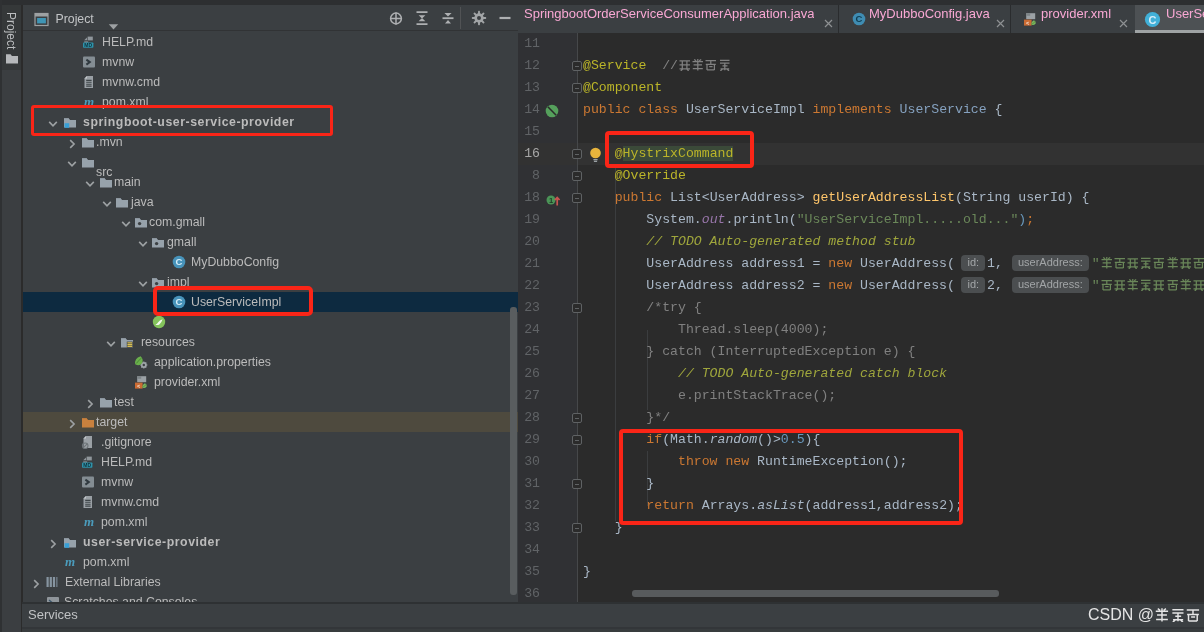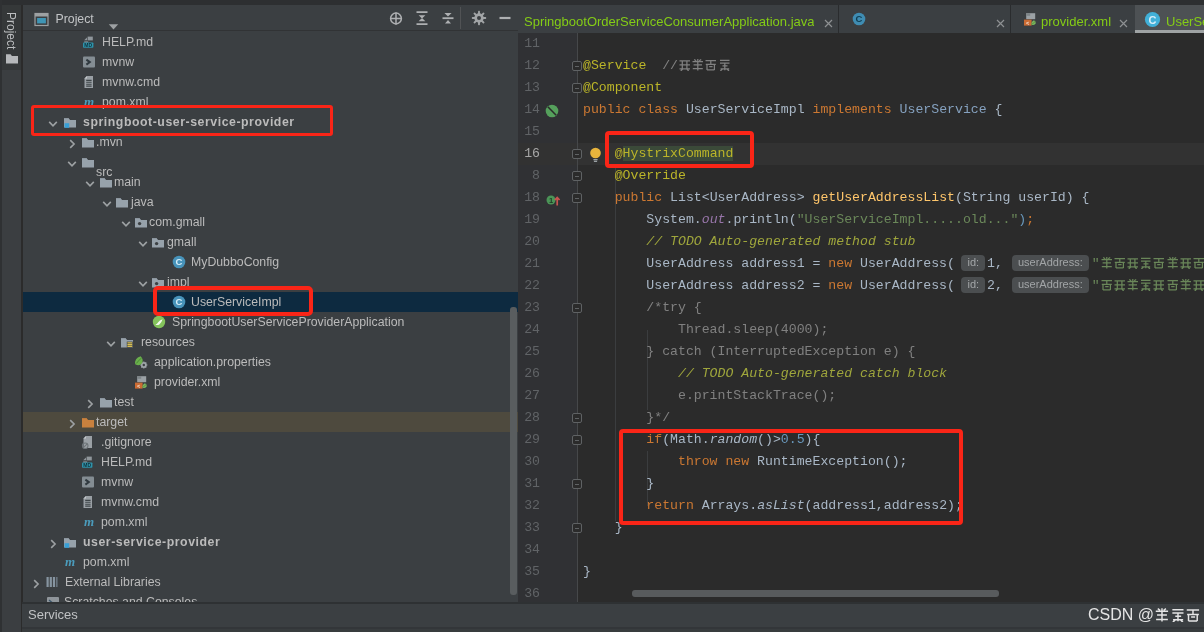--- a/index.html
+++ b/index.html
@@ -27,21 +27,21 @@
 .cm { color:#808080; } .td { color:#9fa63c; font-style:italic; }
 .nm { color:#6897bb; } .me { color:#ffc66b; } .fl { color:#9876aa; font-style:italic; }
 .it { font-style:italic; } .cl { color:#85a1bf; } .wh { color:#a9b7c6; }
 .hl { background:#3b4a39; }
 .chip { display:inline-block; background:#4b4e50; color:#a2a5a7; font-family:"Liberation Sans",sans-serif;
         font-size:11px; line-height:15px; height:16px; border-radius:4px; padding:0 6px; vertical-align:1px; margin-left:6.5px; margin-right:2px; }
 .chip.c2 { margin-left:9px; margin-right:3px; }
 .fbox { position:absolute; left:572px; width:10px; height:10px; border:1px solid #5f6264; border-radius:2px; background:#2b2b2b; }
 .fbox:after { content:""; position:absolute; left:2px; top:4px; width:4px; height:1px; background:#5f6264; }
 .redbox { position:absolute; border:3.5px solid #fa2517; border-radius:3px; }
-.tab { position:absolute; top:8px; height:29px; color:#84cc16; font-size:13px; line-height:28px; white-space:nowrap; overflow:hidden; }
+.tab { position:absolute; top:0; height:29px; color:#f9a8d4; font-size:13px; line-height:28px; white-space:nowrap; overflow:hidden; }
 </style></head>
 <body>
 <div id="root">
   <div class="abs" id="strip"></div>
   <div class="abs" style="left:0;top:0;width:1204px;height:4.5px;background:#2d2f31;z-index:9"></div>
   <div class="abs" id="striptab"></div>
   <div class="abs" id="vlabel">Project</div>
   <div class="abs" style="left:5px;top:51px"><svg width="14" height="14" viewBox="0 0 14 14">
         <path d="M1 3.2 h4.6 l1.3 1.8 H13 v7.6 H1 z" fill="#b6b8ba"></path>
       </svg></div>
@@ -186,21 +186,20 @@
 <div class="trow" style="top:292px;background:#0d2a40"></div>
       <div class="ti" style="left:149.5px;top:295px"><svg width="14" height="14" viewBox="0 0 14 14">
           <circle cx="7" cy="7" r="6.3" fill="#4793ba"></circle>
           <text x="7" y="10.4" font-size="9.5" font-family="Liberation Sans" font-weight="bold" fill="#d6edf8" text-anchor="middle">C</text>
         </svg></div>
       <div class="tt" style="left:168.5px;top:292px;">UserServiceImpl</div>
 <div class="ti" style="left:129.5px;top:315px"><svg width="14" height="14" viewBox="0 0 14 14">
           <circle cx="7" cy="7" r="6.2" fill="#84c35c"></circle>
           <path d="M3.4 9.8 Q5.2 9 6.2 7.2 Q7.4 5 10.6 4.2 Q9.4 8 7.4 9.4 Q5.6 10.6 3.4 9.8 z" fill="#fff" opacity="0.9"></path>
         </svg></div>
-      <div class="tt" style="left:149.5px;top:312px;">SpringbootUserServiceProviderApplication</div>
 <div class="ti" style="left:82.5px;top:336px"><svg width="12" height="12" viewBox="0 0 12 12">
           <path d="M2.2 3.9 L6 7.9 L9.8 3.9" stroke="#9da1a3" stroke-width="1.6" fill="none"></path>
         </svg></div>
       <div class="ti" style="left:97.5px;top:335px"><svg width="14" height="14" viewBox="0 0 14 14">
           <path d="M1 3.2 h4.6 l1.3 1.8 H13 v7.6 H1 z" fill="#97a2ab"></path>
           <path d="M1 3.2 h4.6 l1.3 1.8 H1 z" fill="#97a2ab" opacity="0.75"></path>
           <rect x="6.8" y="6.6" width="6" height="6" fill="#3c4043"></rect>
           <path d="M7.4 7.8h4.8M7.4 9.6h4.8M7.4 11.4h4.8" stroke="#d8bf53" stroke-width="1.2"></path>
         </svg></div>
       <div class="tt" style="left:118.5px;top:332px;">resources</div>
@@ -304,20 +303,21 @@
   <div class="abs" style="left:518px;top:0;width:686px;height:4px;background:#2c2e30"></div>
   <div class="abs tab" style="left:524px">SpringbootOrderServiceConsumerApplication.java</div>
   <div style="position:absolute;left:824px;top:14px"><svg width="9" height="9" viewBox="0 0 9 9">
         <path d="M1 1 L8 8 M8 1 L1 8" stroke="#8e9193" stroke-width="1.2"></path>
       </svg></div>
   <div class="abs" style="left:838px;top:4px;width:1px;height:29px;background:#2a2c2e"></div>
   <div class="abs" style="left:852px;top:12px"><svg width="14" height="14" viewBox="0 0 14 14">
         <circle cx="7" cy="7" r="6.3" fill="#3f8cb2"></circle>
         <text x="7" y="10.4" font-size="9.5" font-family="Liberation Sans" font-weight="bold" fill="#0e3c50" text-anchor="middle">C</text>
       </svg></div>
+  <div class="abs tab" style="left:869px">MyDubboConfig.java</div>
   <div style="position:absolute;left:996px;top:14px"><svg width="9" height="9" viewBox="0 0 9 9">
         <path d="M1 1 L8 8 M8 1 L1 8" stroke="#8e9193" stroke-width="1.2"></path>
       </svg></div>
   <div class="abs" style="left:1010px;top:4px;width:1px;height:29px;background:#2a2c2e"></div>
   <div class="abs" style="left:1023px;top:12px"><svg width="14" height="14" viewBox="0 0 14 14">
         <rect x="3.2" y="1.2" width="9" height="6" fill="#9ba1a5"></rect>
         <rect x="3.2" y="1.2" width="4" height="2.6" fill="#7e8488"></rect>
         <rect x="1" y="7.6" width="7.6" height="6" fill="#cb6b33"></rect>
         <text x="4.7" y="12.6" font-size="5.5" font-family="Liberation Sans" font-weight="bold" fill="#f3e4d9" text-anchor="middle">&lt;</text>
         <path d="M8.4 12.8 Q8.2 9.4 11 8.2 Q13.4 9.4 12.6 11.6 Q11 13.8 8.4 12.8z" fill="#7cb85e"></path>

